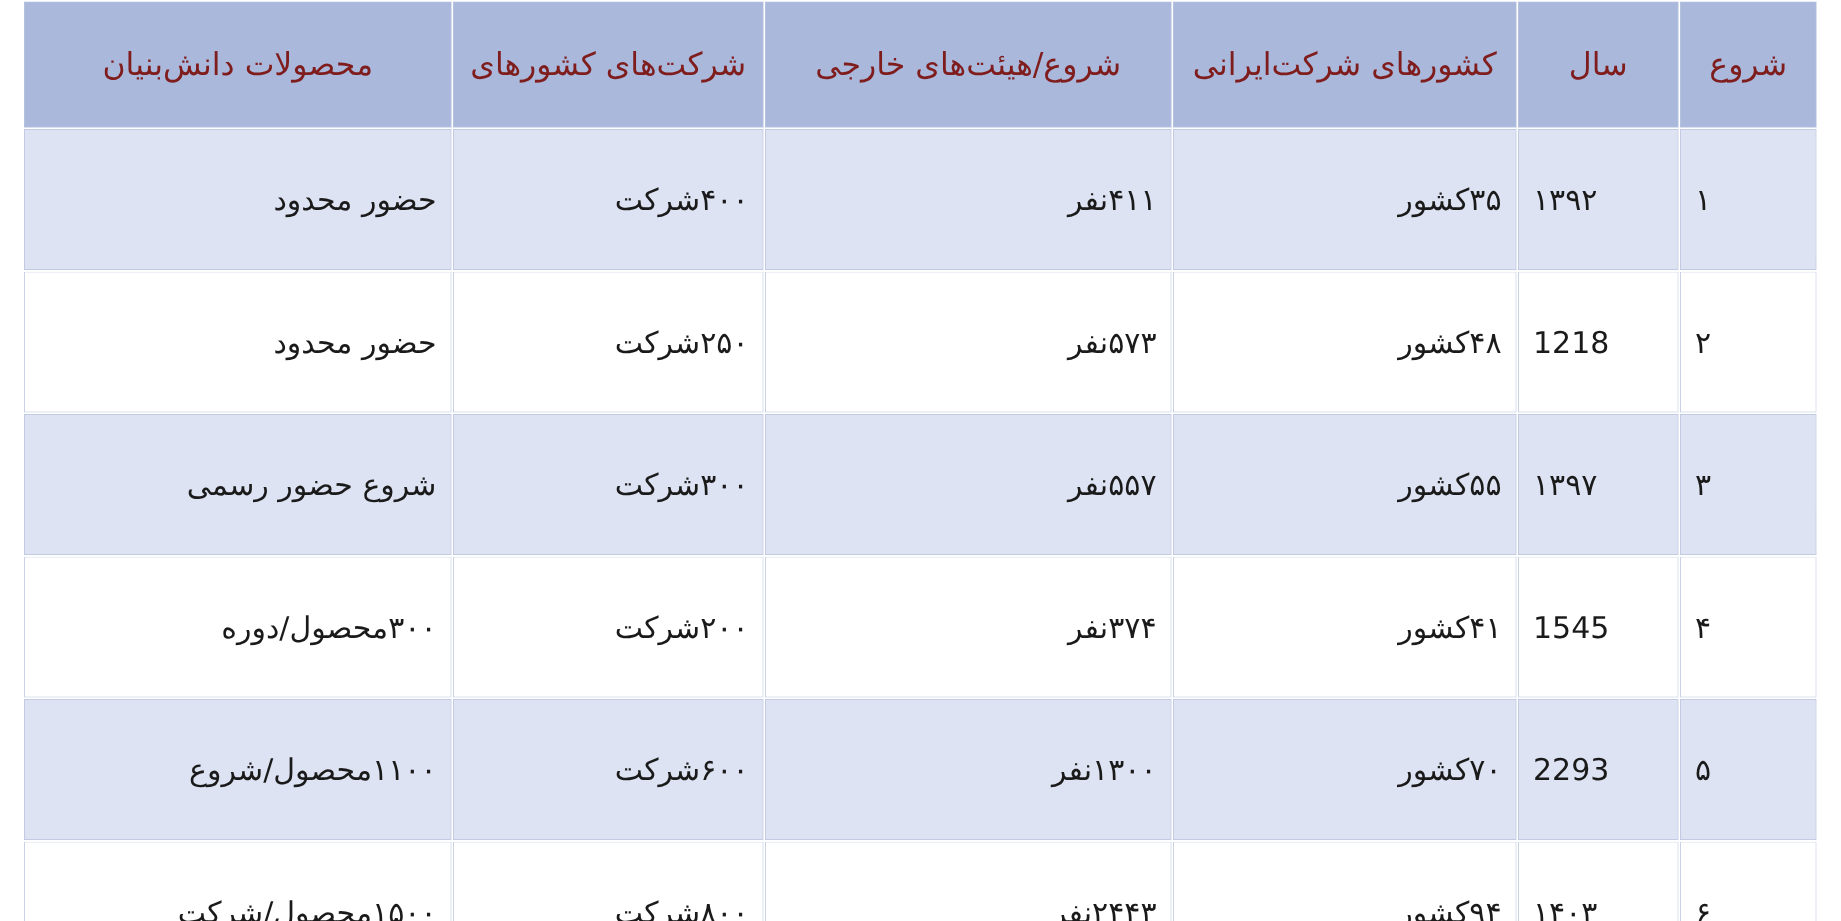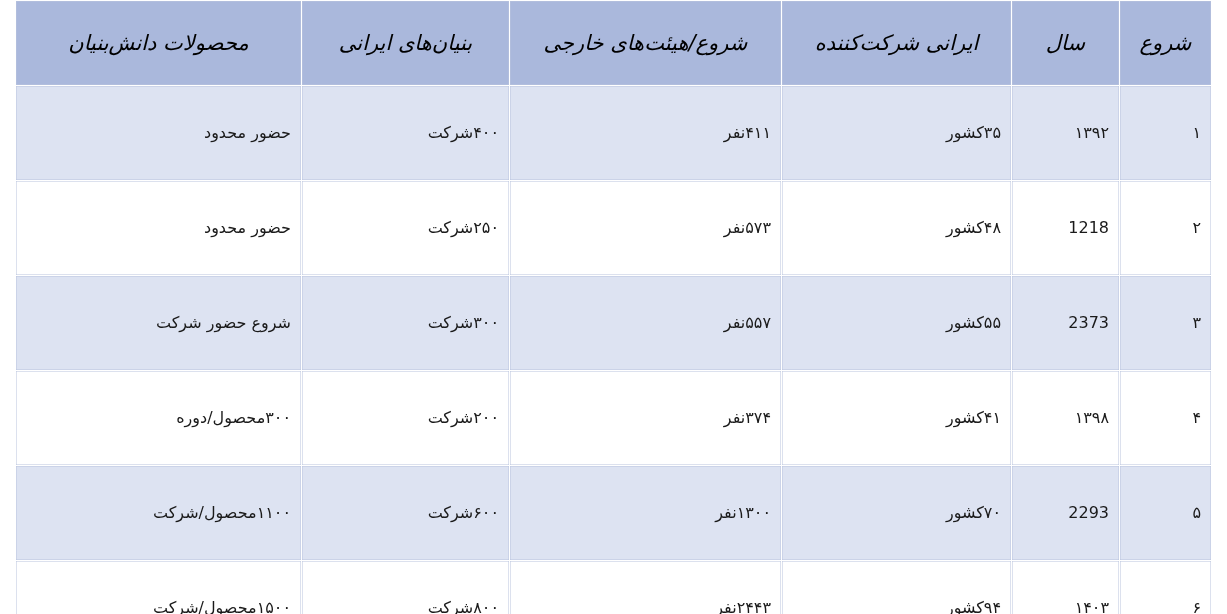--- a/index.html
+++ b/index.html
@@ -26,51 +26,50 @@
     border-collapse: collapse;
     table-layout: fixed;
     width: 1196px;
     margin: 0 auto;
     direction: rtl;
   }
   table.data-table th,
   table.data-table td {
     border: 1px solid #ffffff;
     box-shadow: 0 0 0 0.5px #b9c4dd inset;
-    font-size: 16px;
+    font-size: 20px;
     font-weight: normal;
     padding: 6px 10px;
     line-height: 1.4;
     vertical-align: middle;
     white-space: nowrap;
   }
   table.data-table thead th {
     background: #aab8dc;
-    color: #000000;
+    color: #7f1d1d;
     height: 72px;
     text-align: center;
     font-size: 21px;
-    font-style: italic;
   }
   table.data-table thead th.wrap {
     white-space: normal;
     text-align: center;
     line-height: 1.45;
   }
   tbody tr.row-odd td {
     background: #dde3f2;
   }
   tbody tr.row-even td {
     background: #ffffff;
   }
   tbody td {
     height: 82px;
   }
   td.col-dore, td.col-sal {
-    text-align: right;
+    text-align: left;
   }
   td.col-keshvar, td.col-tojjar, td.col-sherkat, td.col-mahsool {
     text-align: right;
   }
   
   col.c-dore { width: 92px; }
   col.c-sal { width: 108px; }
   col.c-keshvar { width: 230px; }
   col.c-tojjar { width: 272px; }
   col.c-sherkat { width: 208px; }
@@ -86,23 +85,23 @@
       <col class="c-sal">
       <col class="c-keshvar">
       <col class="c-tojjar">
       <col class="c-sherkat">
       <col class="c-mahsool">
     </colgroup>
     <thead>
       <tr>
         <th class="wrap">شروع</th>
         <th class="wrap">سال</th>
-        <th class="wrap">ایرانی شرکت‌کننده</th>
+        <th class="wrap">کشورهای شرکت‌ایرانی</th>
         <th class="wrap">شروع/هیئت‌های خارجی</th>
-        <th class="wrap">بنیان‌های ایرانی</th>
+        <th class="wrap">شرکت‌های کشورهای</th>
         <th class="wrap">محصولات دانش‌بنیان</th>
       </tr>
     </thead>
     <tbody>
       <tr class="row-odd">
         <td class="col-dore">۱</td>
         <td class="col-sal">۱۳۹۲</td>
         <td class="col-keshvar">۳۵کشور</td>
         <td class="col-tojjar">۴۱۱نفر</td>
         <td class="col-sherkat">۴۰۰شرکت</td>
@@ -111,41 +110,41 @@
       <tr class="row-even">
         <td class="col-dore">۲</td>
         <td class="col-sal">1218</td>
         <td class="col-keshvar">۴۸کشور</td>
         <td class="col-tojjar">۵۷۳نفر</td>
         <td class="col-sherkat">۲۵۰شرکت</td>
         <td class="col-mahsool">حضور محدود</td>
       </tr>
       <tr class="row-odd">
         <td class="col-dore">۳</td>
-        <td class="col-sal">2373</td>
+        <td class="col-sal">۱۳۹۷</td>
         <td class="col-keshvar">۵۵کشور</td>
         <td class="col-tojjar">۵۵۷نفر</td>
         <td class="col-sherkat">۳۰۰شرکت</td>
-        <td class="col-mahsool">شروع حضور شرکت</td>
+        <td class="col-mahsool">شروع حضور رسمی</td>
       </tr>
       <tr class="row-even">
         <td class="col-dore">۴</td>
-        <td class="col-sal">۱۳۹۸</td>
+        <td class="col-sal">1545</td>
         <td class="col-keshvar">۴۱کشور</td>
         <td class="col-tojjar">۳۷۴نفر</td>
         <td class="col-sherkat">۲۰۰شرکت</td>
         <td class="col-mahsool">۳۰۰محصول/دوره</td>
       </tr>
       <tr class="row-odd">
         <td class="col-dore">۵</td>
         <td class="col-sal">2293</td>
         <td class="col-keshvar">۷۰کشور</td>
         <td class="col-tojjar">۱۳۰۰نفر</td>
         <td class="col-sherkat">۶۰۰شرکت</td>
-        <td class="col-mahsool">۱۱۰۰محصول/شرکت</td>
+        <td class="col-mahsool">۱۱۰۰محصول/شروع</td>
       </tr>
       <tr class="row-even">
         <td class="col-dore">۶</td>
         <td class="col-sal">۱۴۰۳</td>
         <td class="col-keshvar">۹۴کشور</td>
         <td class="col-tojjar">۲۴۴۳نفر</td>
         <td class="col-sherkat">۸۰۰شرکت</td>
         <td class="col-mahsool">۱۵۰۰محصول/شرکت</td>
       </tr>
     </tbody>

